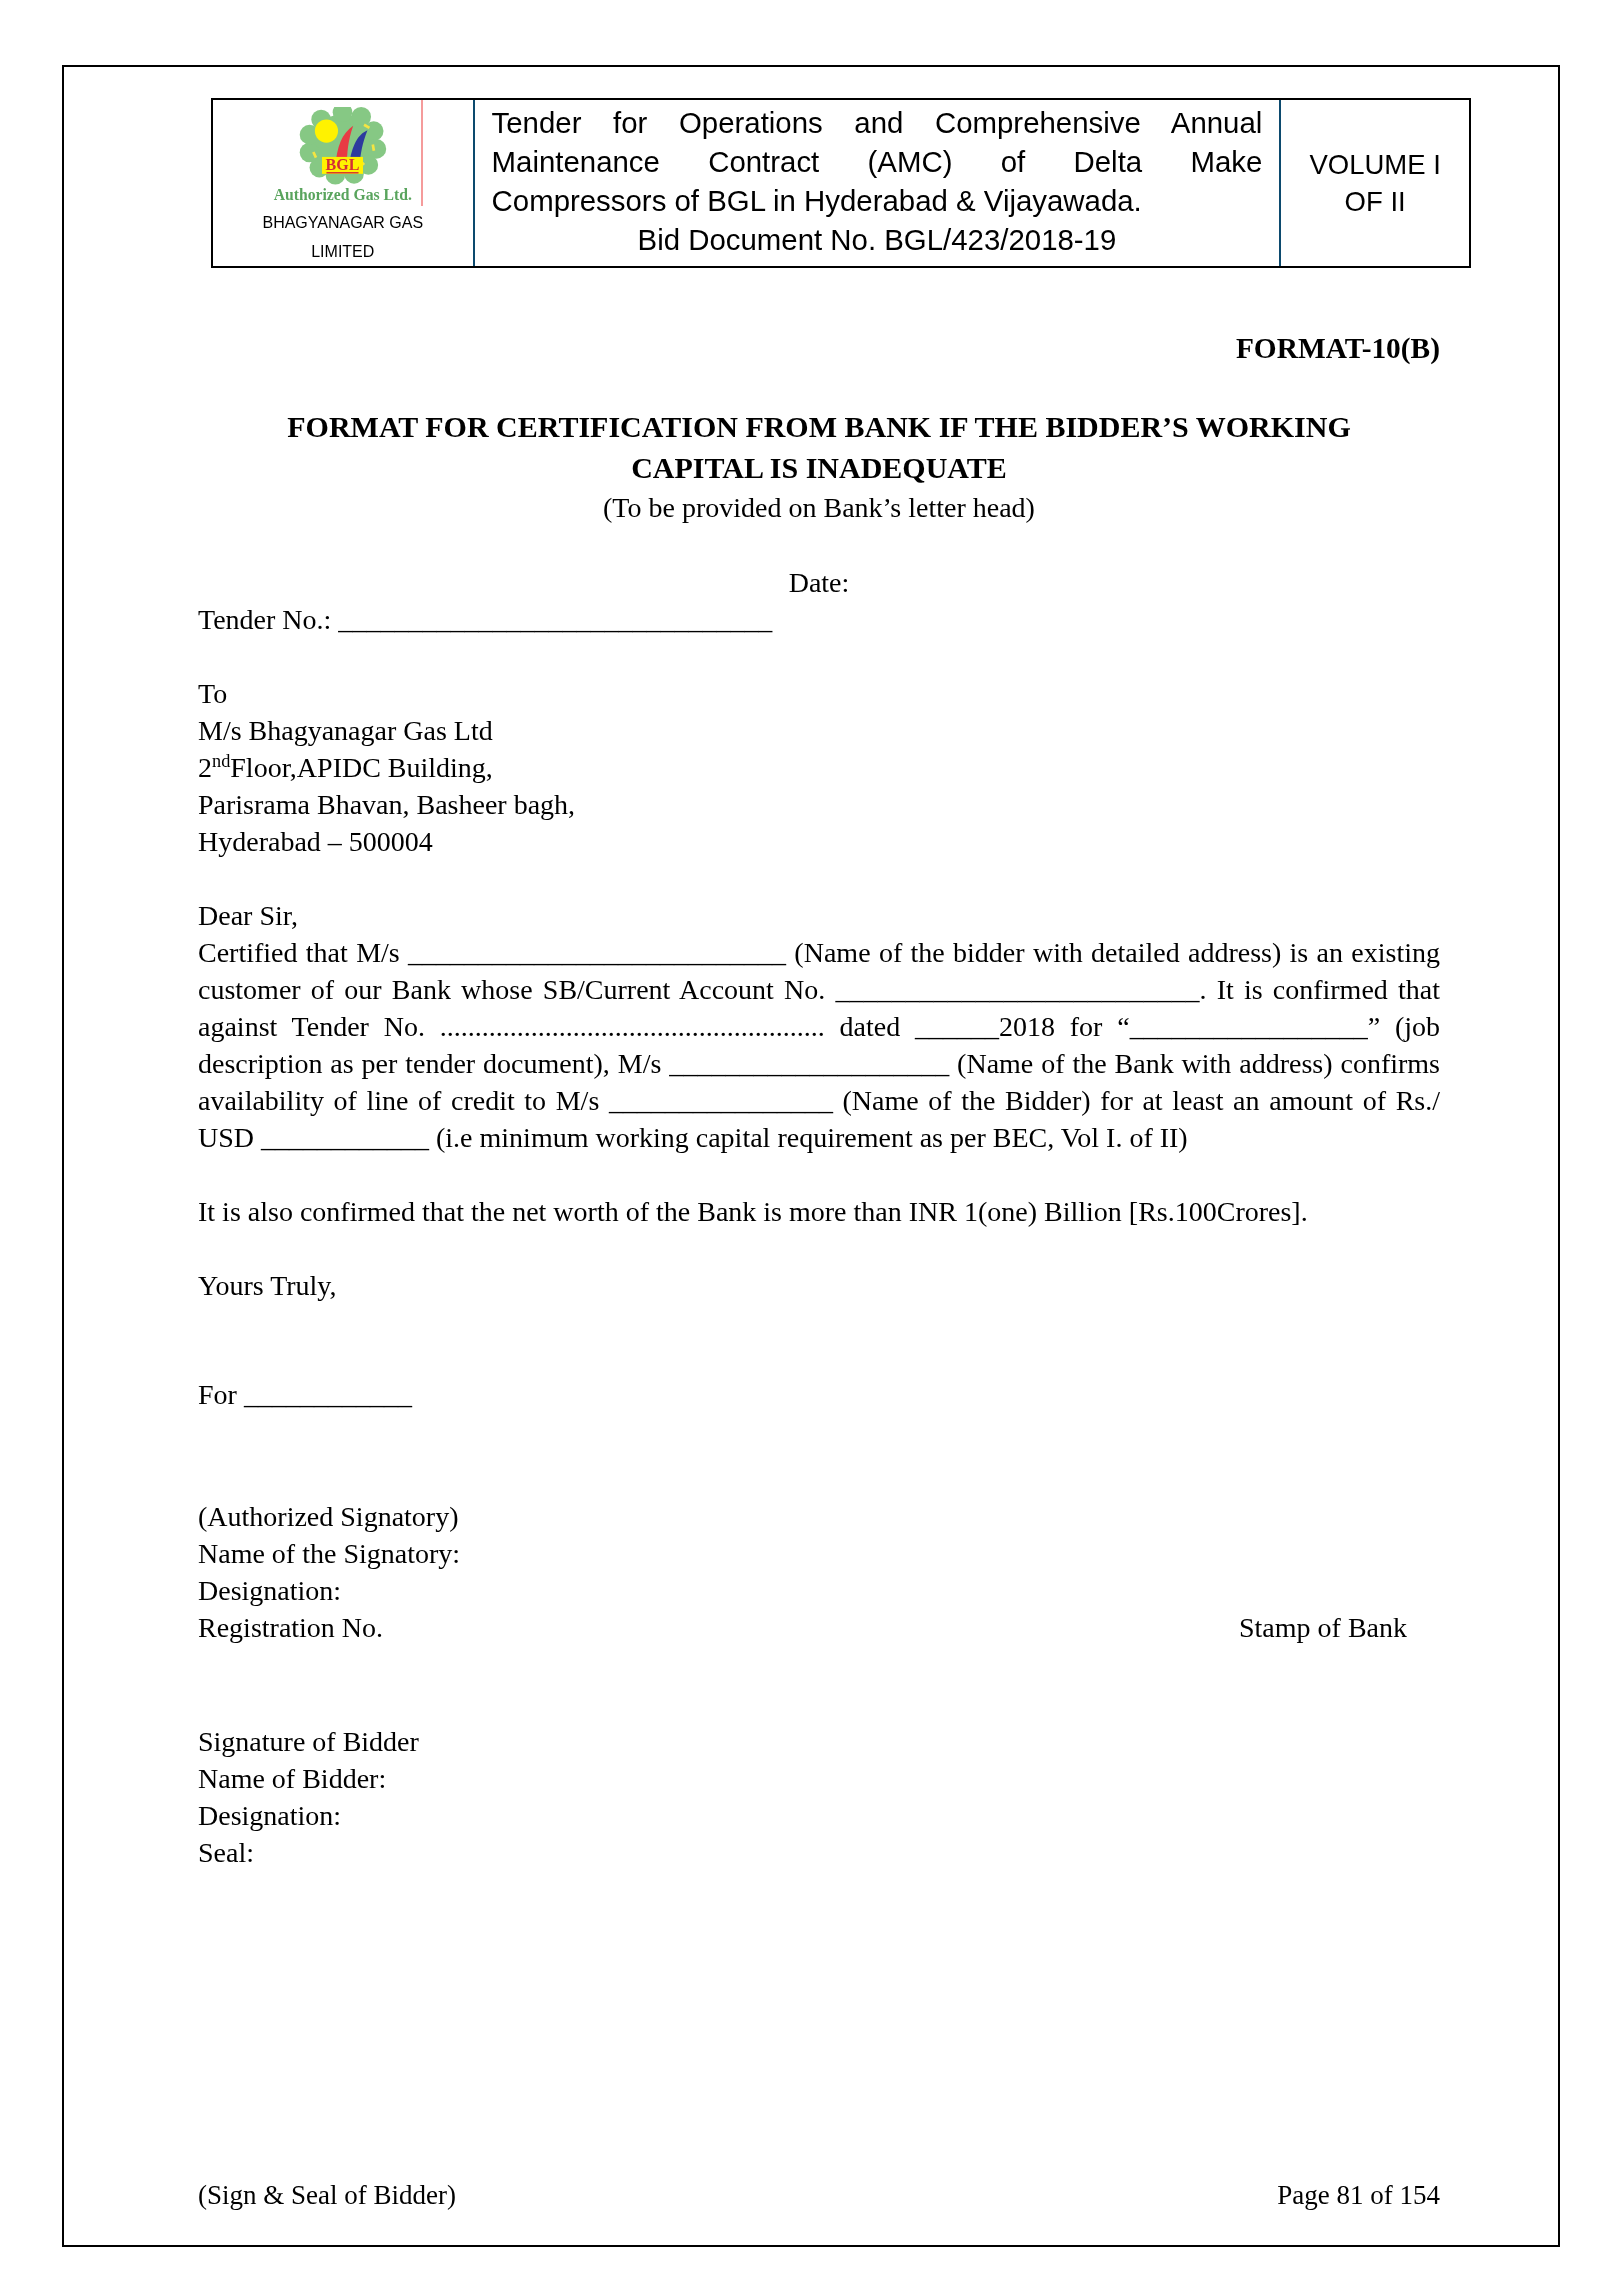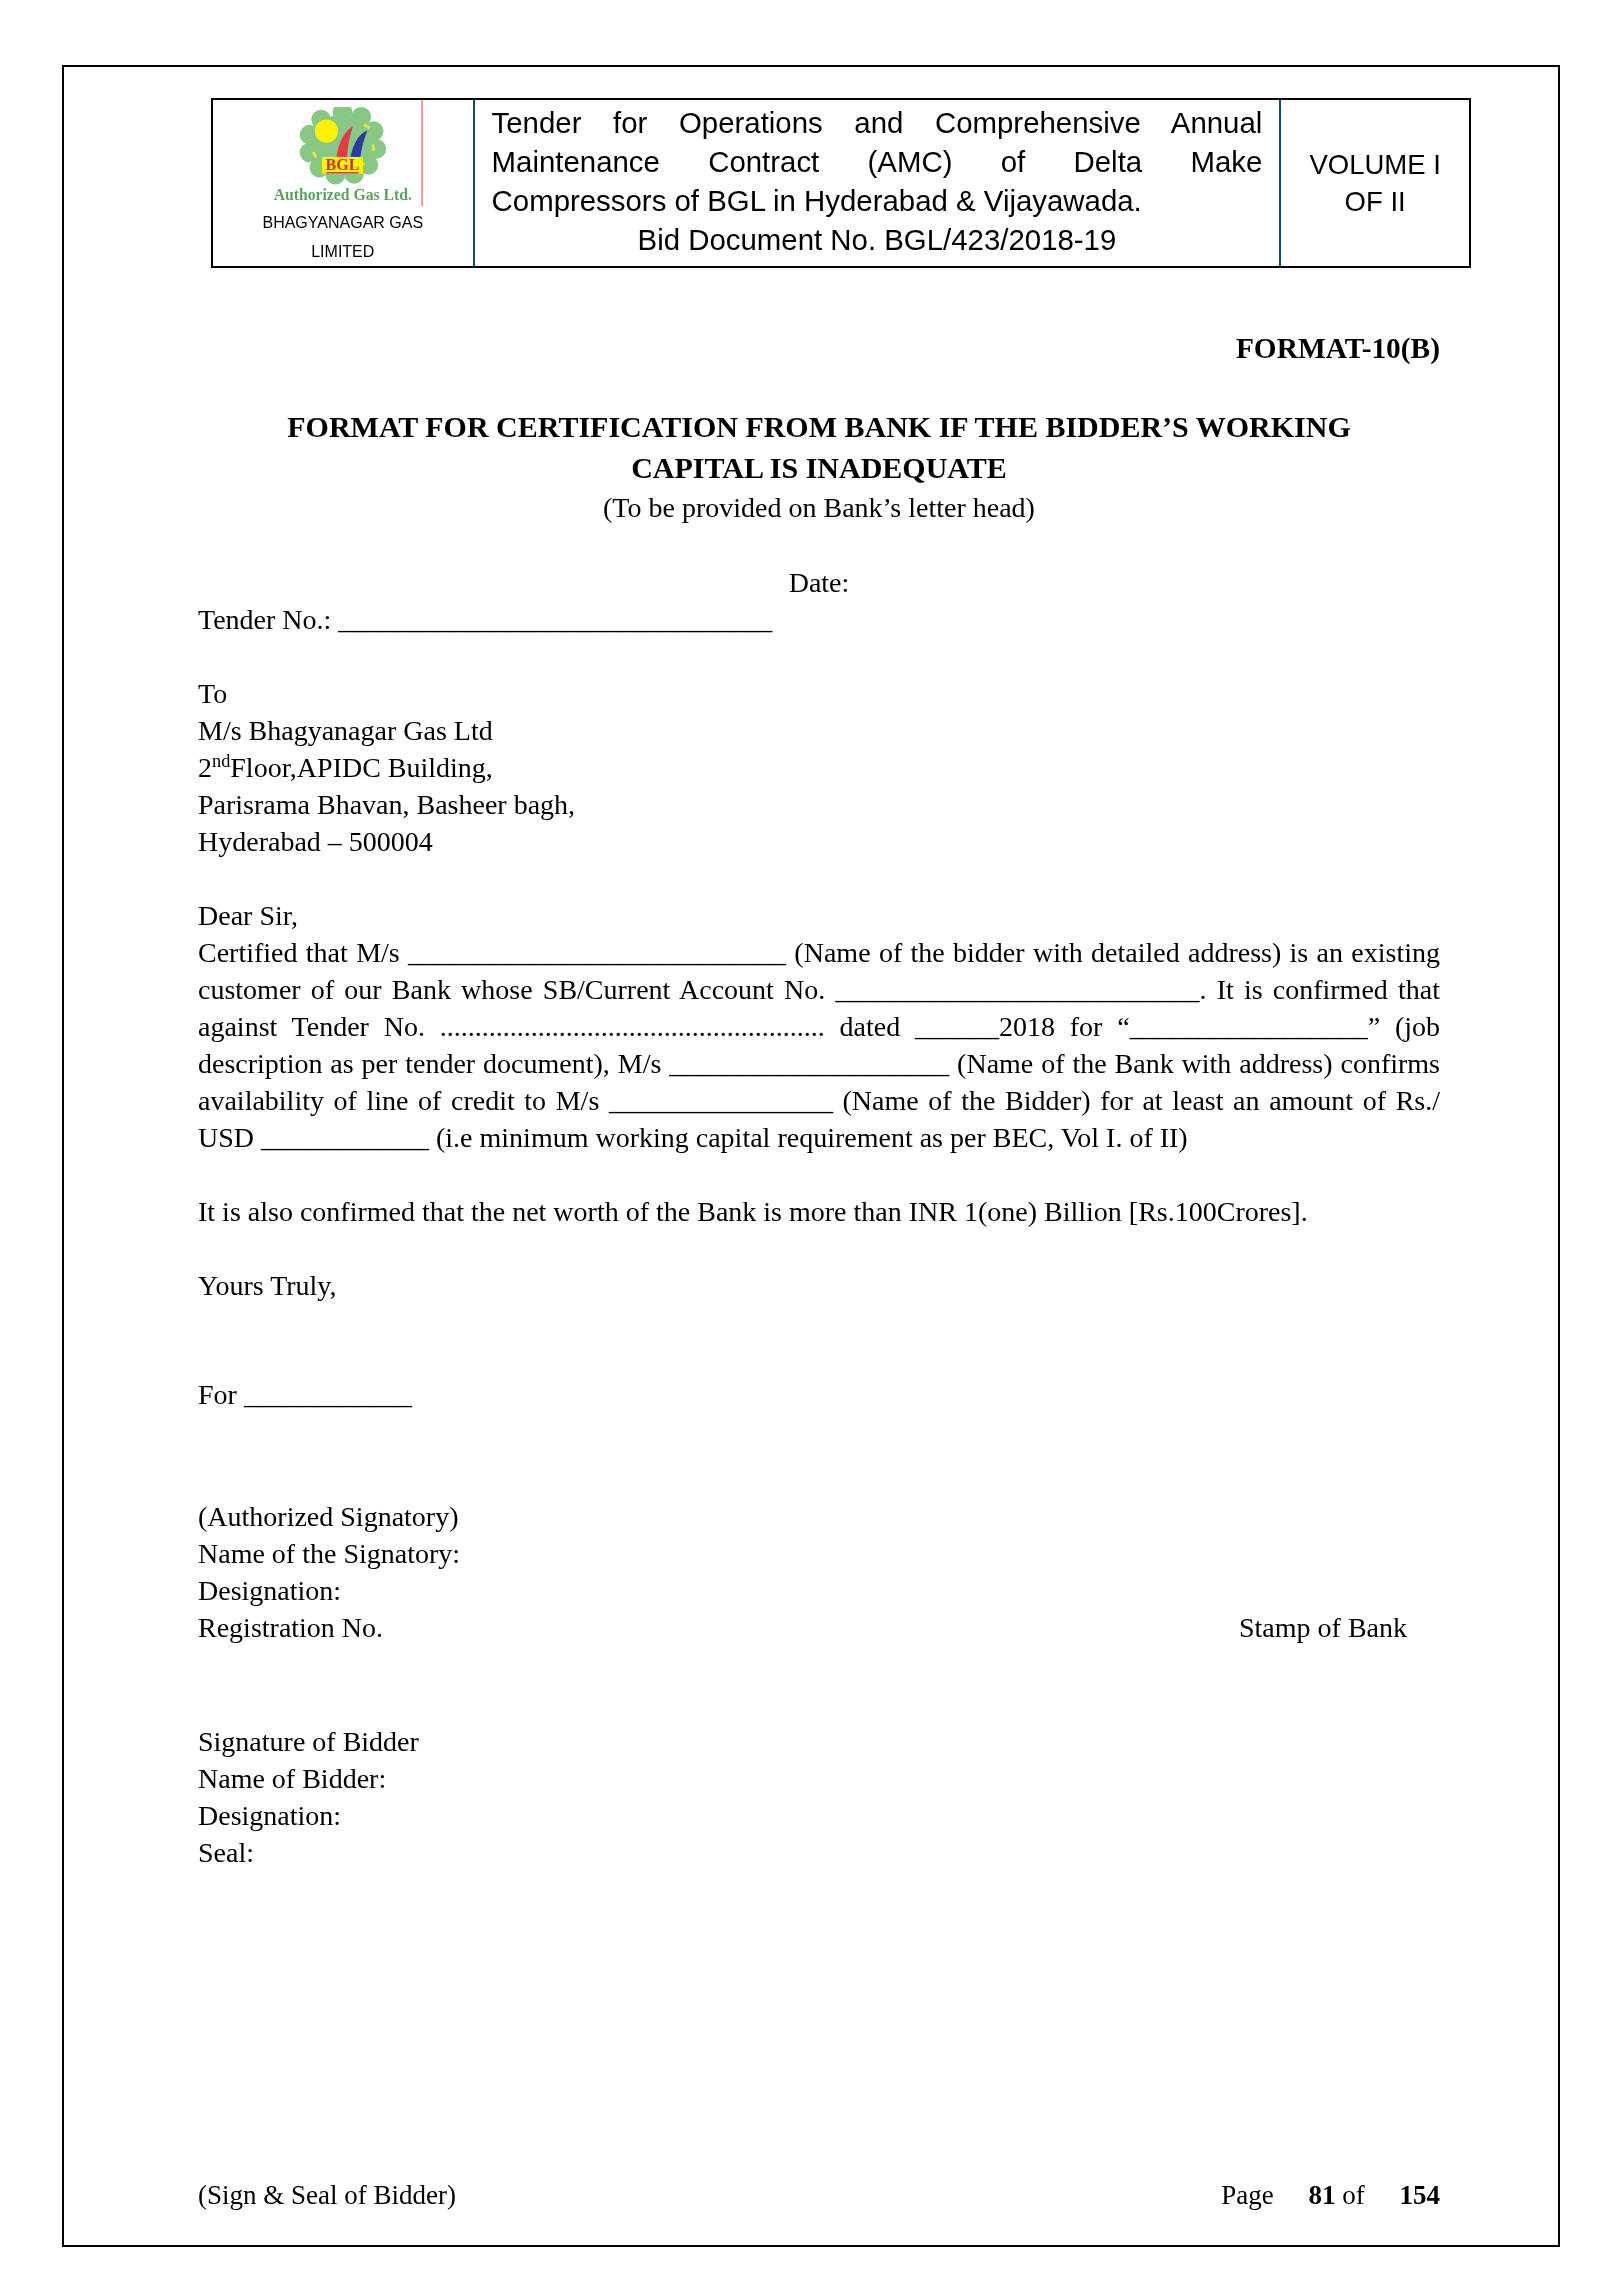--- a/index.html
+++ b/index.html
@@ -40,21 +40,21 @@
   .yours{margin-top:37px;}
   .for-line{margin-top:72px;}
   .auth-block{margin-top:85px;}
   .stamp-row{display:flex;justify-content:space-between;}
   .stamp-right{padding-right:33px;}
   .bidder-block{margin-top:77px;}
   sup{font-size:18.3px;vertical-align:super;line-height:0;}
 
   .footer-row{position:absolute;left:134px;right:118px;bottom:34px;display:flex;
               justify-content:space-between;font-size:27px;}
-  .pg-b{font-weight:bold;margin-left:28px;}
+  .pg-b{font-weight:normal;}
 </style>
 </head>
 <body>
 
 <div class="page">
   <div class="frame">
     <div class="content">
 
       <div class="hdr-table">
         <div class="hdr-cell logo-cell">

